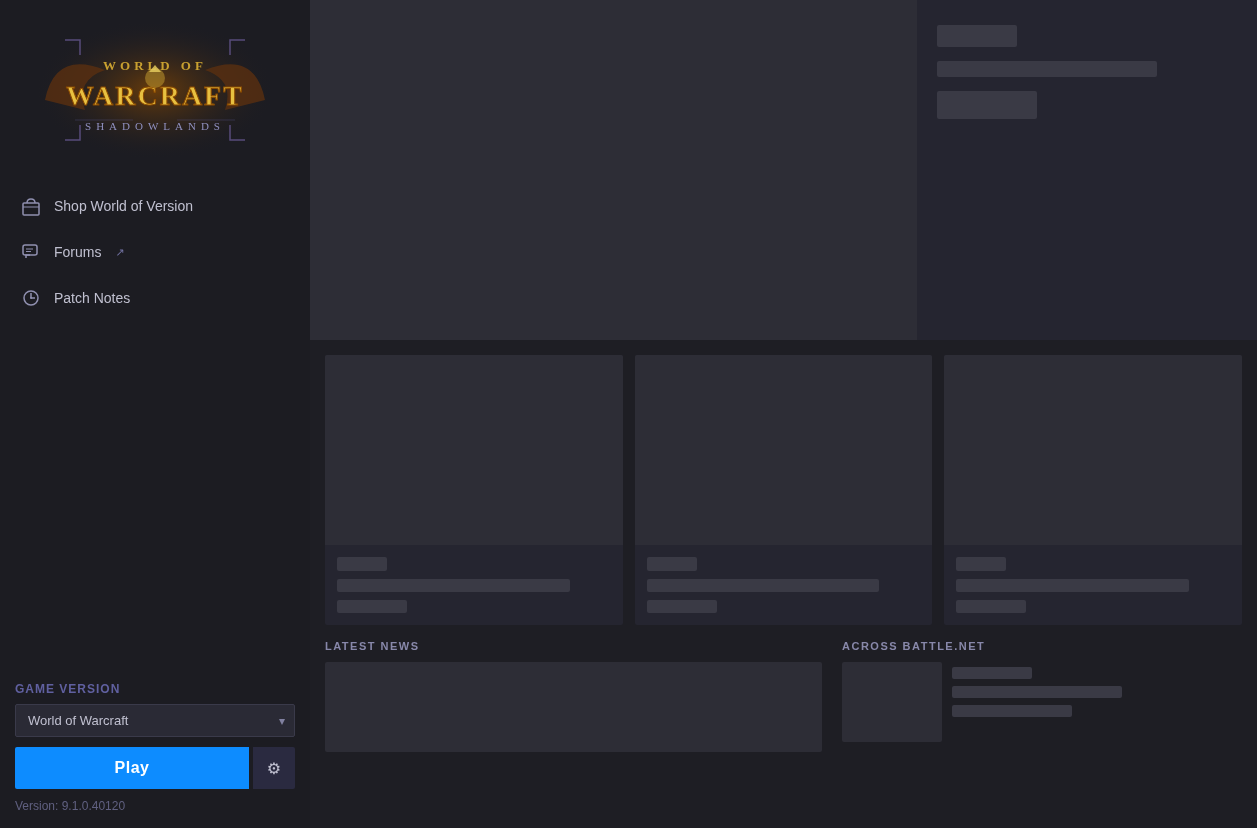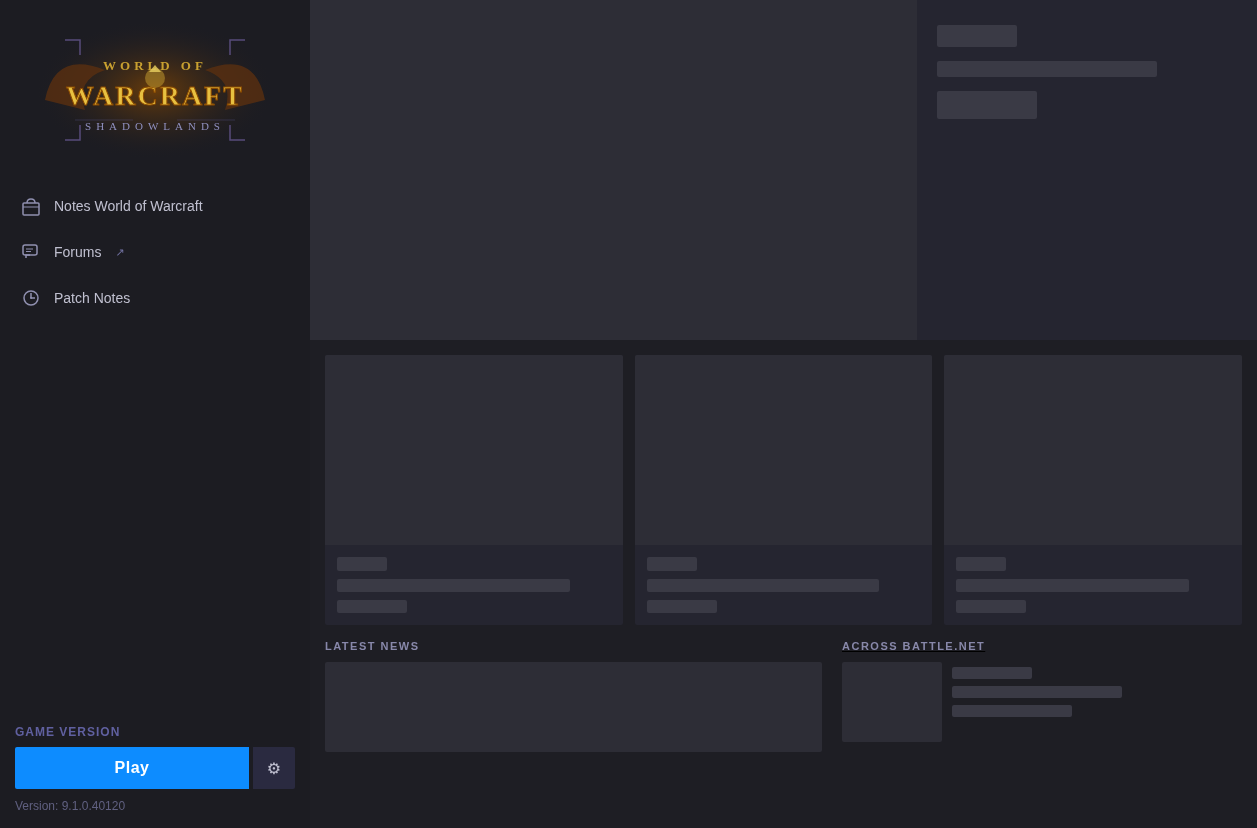--- a/index.html
+++ b/index.html
@@ -284,21 +284,20 @@
 
     .news-image-placeholder {
       width: 100%;
       height: 90px;
       background: #2d2d36;
       border-radius: 2px;
     }
 
     .across-battlenet-section {
       width: 400px;
-      text-decoration: underline;
     }
 
     .battlenet-row {
       display: flex;
       gap: 10px;
     }
 
     .battlenet-thumb {
       width: 100px;
       min-width: 100px;
@@ -383,21 +382,21 @@
 
   <nav class="sidebar-nav">
     <div class="nav-item">
       <span class="nav-icon">
         <svg width="20" height="20" viewBox="0 0 20 20" fill="none" xmlns="http://www.w3.org/2000/svg">
           <rect x="2" y="7" width="16" height="12" rx="1" stroke="#9090b0" stroke-width="1.5" fill="none"></rect>
           <path d="M 6 7 Q 6 3 10 3 Q 14 3 14 7" stroke="#9090b0" stroke-width="1.5" fill="none"></path>
           <line x1="2" y1="11" x2="18" y2="11" stroke="#9090b0" stroke-width="1"></line>
         </svg>
       </span>
-      <span class="nav-label">Notes World of Warcraft</span>
+      <span class="nav-label">Shop World of Version</span>
     </div>
     <div class="nav-item">
       <span class="nav-icon">
         <svg width="20" height="20" viewBox="0 0 20 20" fill="none" xmlns="http://www.w3.org/2000/svg">
           <rect x="2" y="3" width="14" height="10" rx="2" stroke="#9090b0" stroke-width="1.5" fill="none"></rect>
           <path d="M 5 16 L 5 13 L 9 13" stroke="#9090b0" stroke-width="1.5" fill="none"></path>
           <line x1="5" y1="7" x2="12" y2="7" stroke="#9090b0" stroke-width="1"></line>
           <line x1="5" y1="9.5" x2="10" y2="9.5" stroke="#9090b0" stroke-width="1"></line>
         </svg>
       </span>
@@ -414,20 +413,28 @@
         </svg>
       </span>
       <span class="nav-label">Patch Notes</span>
     </div>
   </nav>
 
   <div class="sidebar-spacer"></div>
 
   <div class="sidebar-bottom">
     <div class="game-version-label">GAME VERSION</div>
+    <div class="version-select-wrap">
+      <select class="version-select">
+        <option>World of Warcraft</option>
+        <option>World of Warcraft Classic</option>
+        <option>Burning Crusade Classic</option>
+      </select>
+      <span class="version-chevron">▾</span>
+    </div>
     <div class="play-row">
       <button class="play-button">Play</button>
       <button class="settings-button">
         <span>⚙</span>
       </button>
     </div>
     <div class="version-text">Version: 9.1.0.40120</div>
   </div>
 </div>
 

